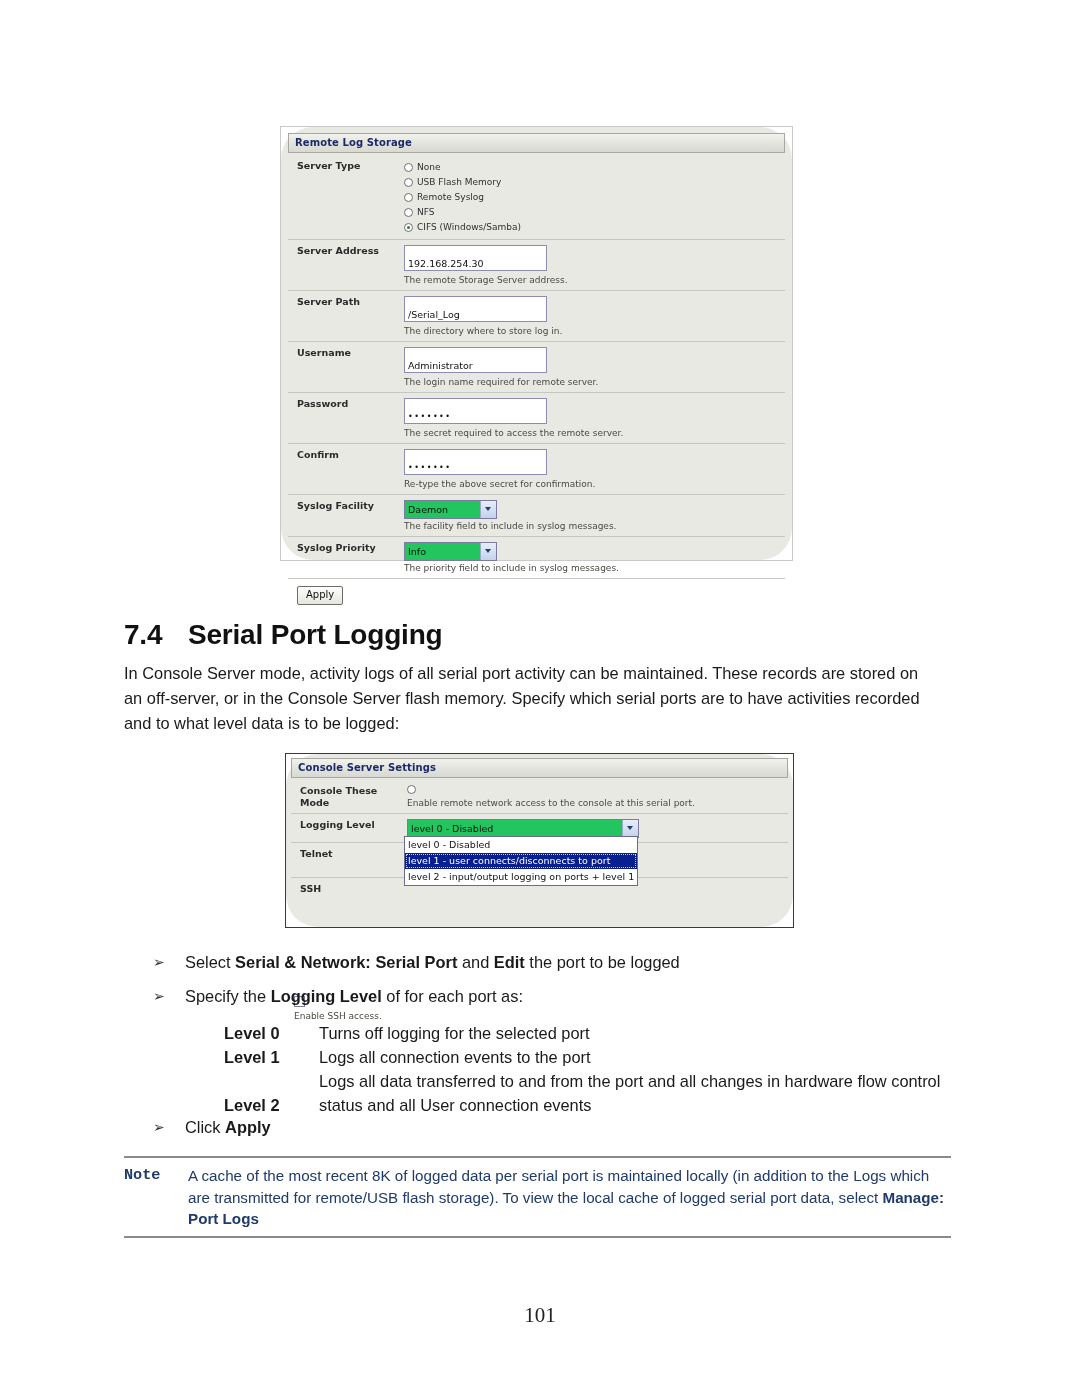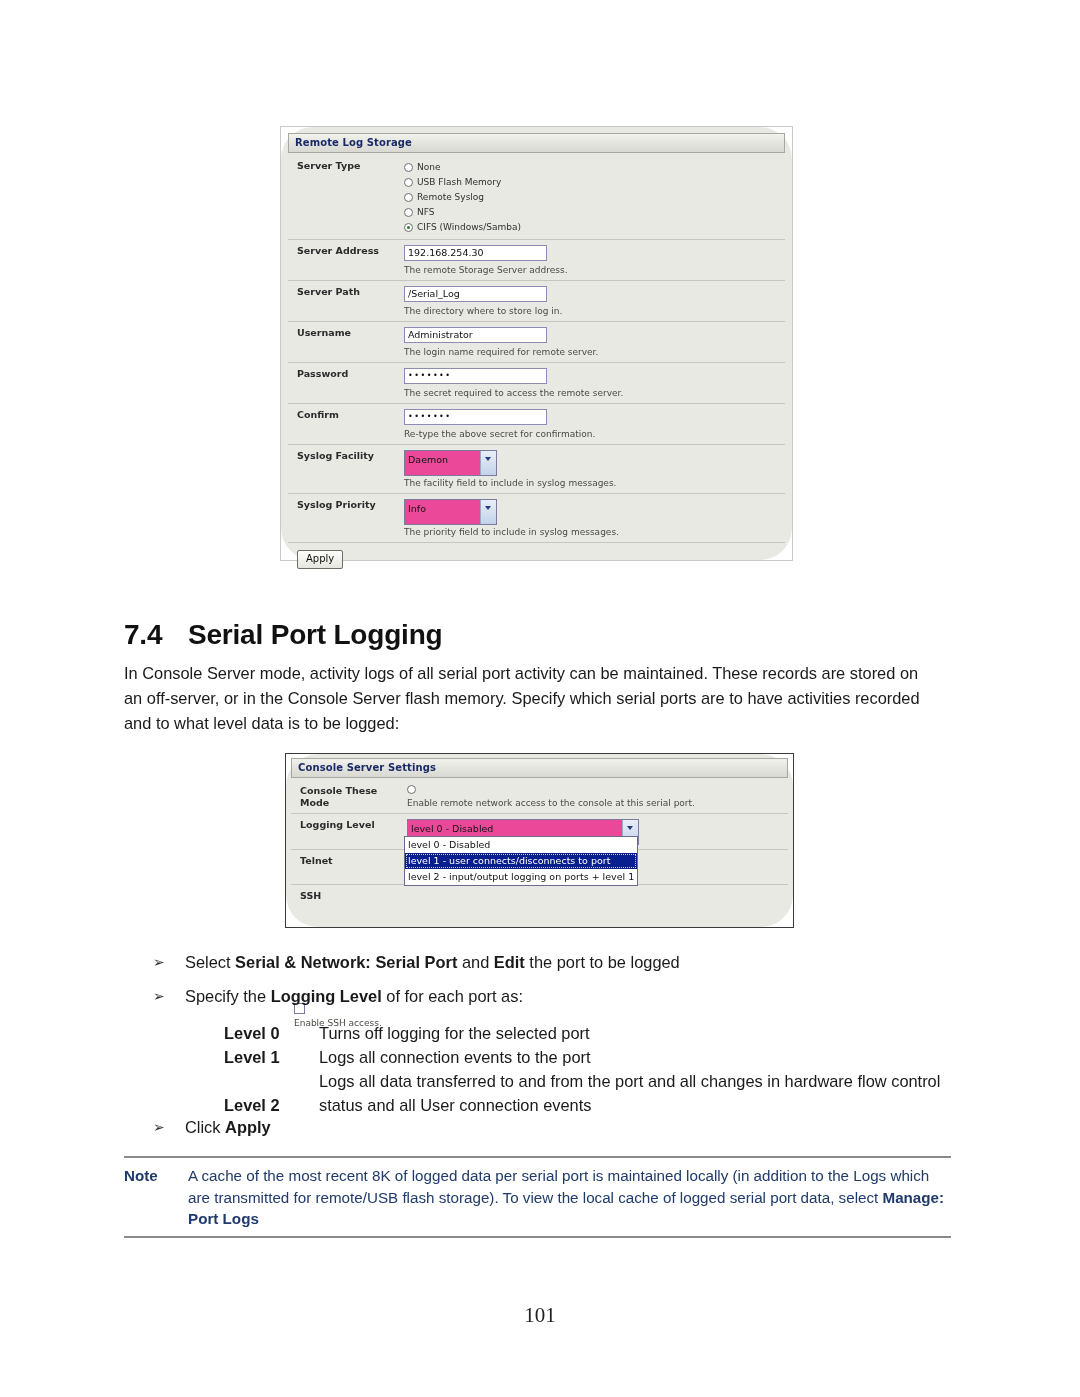--- a/index.html
+++ b/index.html
@@ -134,40 +134,40 @@
 
   
   .ui-input {
     display: inline-block;
     background: #ffffff;
     border: 1px solid #8d8db3;
     box-sizing: border-box;
     font-family: "DejaVu Sans", sans-serif;
     font-size: 9.5px;
     color: #111;
-    padding: 1px 3px;
+    padding: 12px 3px;
     line-height: 12px;
     width: 143px;
     height: 16px;
     white-space: nowrap;
     overflow: hidden;
   }
   .ui-input.dots {
     letter-spacing: 1.5px;
     font-size: 8px;
   }
 
   
   .ui-select {
     display: inline-flex;
     align-items: stretch;
-    background: #ec4899;
+    background: #22c55e;
     border: 1px solid #7b7ba0;
     box-sizing: border-box;
-    height: 26px;
+    height: 19px;
     width: 93px;
     font-size: 9.5px;
     color: #111;
   }
   .ui-select .val {
     flex: 1 1 auto;
     padding: 2px 0 0 3px;
     line-height: 13px;
     white-space: nowrap;
     overflow: hidden;
@@ -334,20 +334,21 @@
     padding: 7px 0 6px 0;
     box-sizing: border-box;
     color: #1f3a6b;
     font-size: 15.2px;
     line-height: 21.5px;
   }
   .note-inner { display: flex; }
   .note-label {
     flex: 0 0 64px;
     font-weight: bold;
+    font-family: Liberation Mono, monospace;
   }
   .note-body { flex: 1 1 auto; }
 
   .page-num {
     position: absolute;
     left: 0;
     top: 1303px;
     width: 1080px;
     text-align: center;
     font-family: "Liberation Serif", serif;

